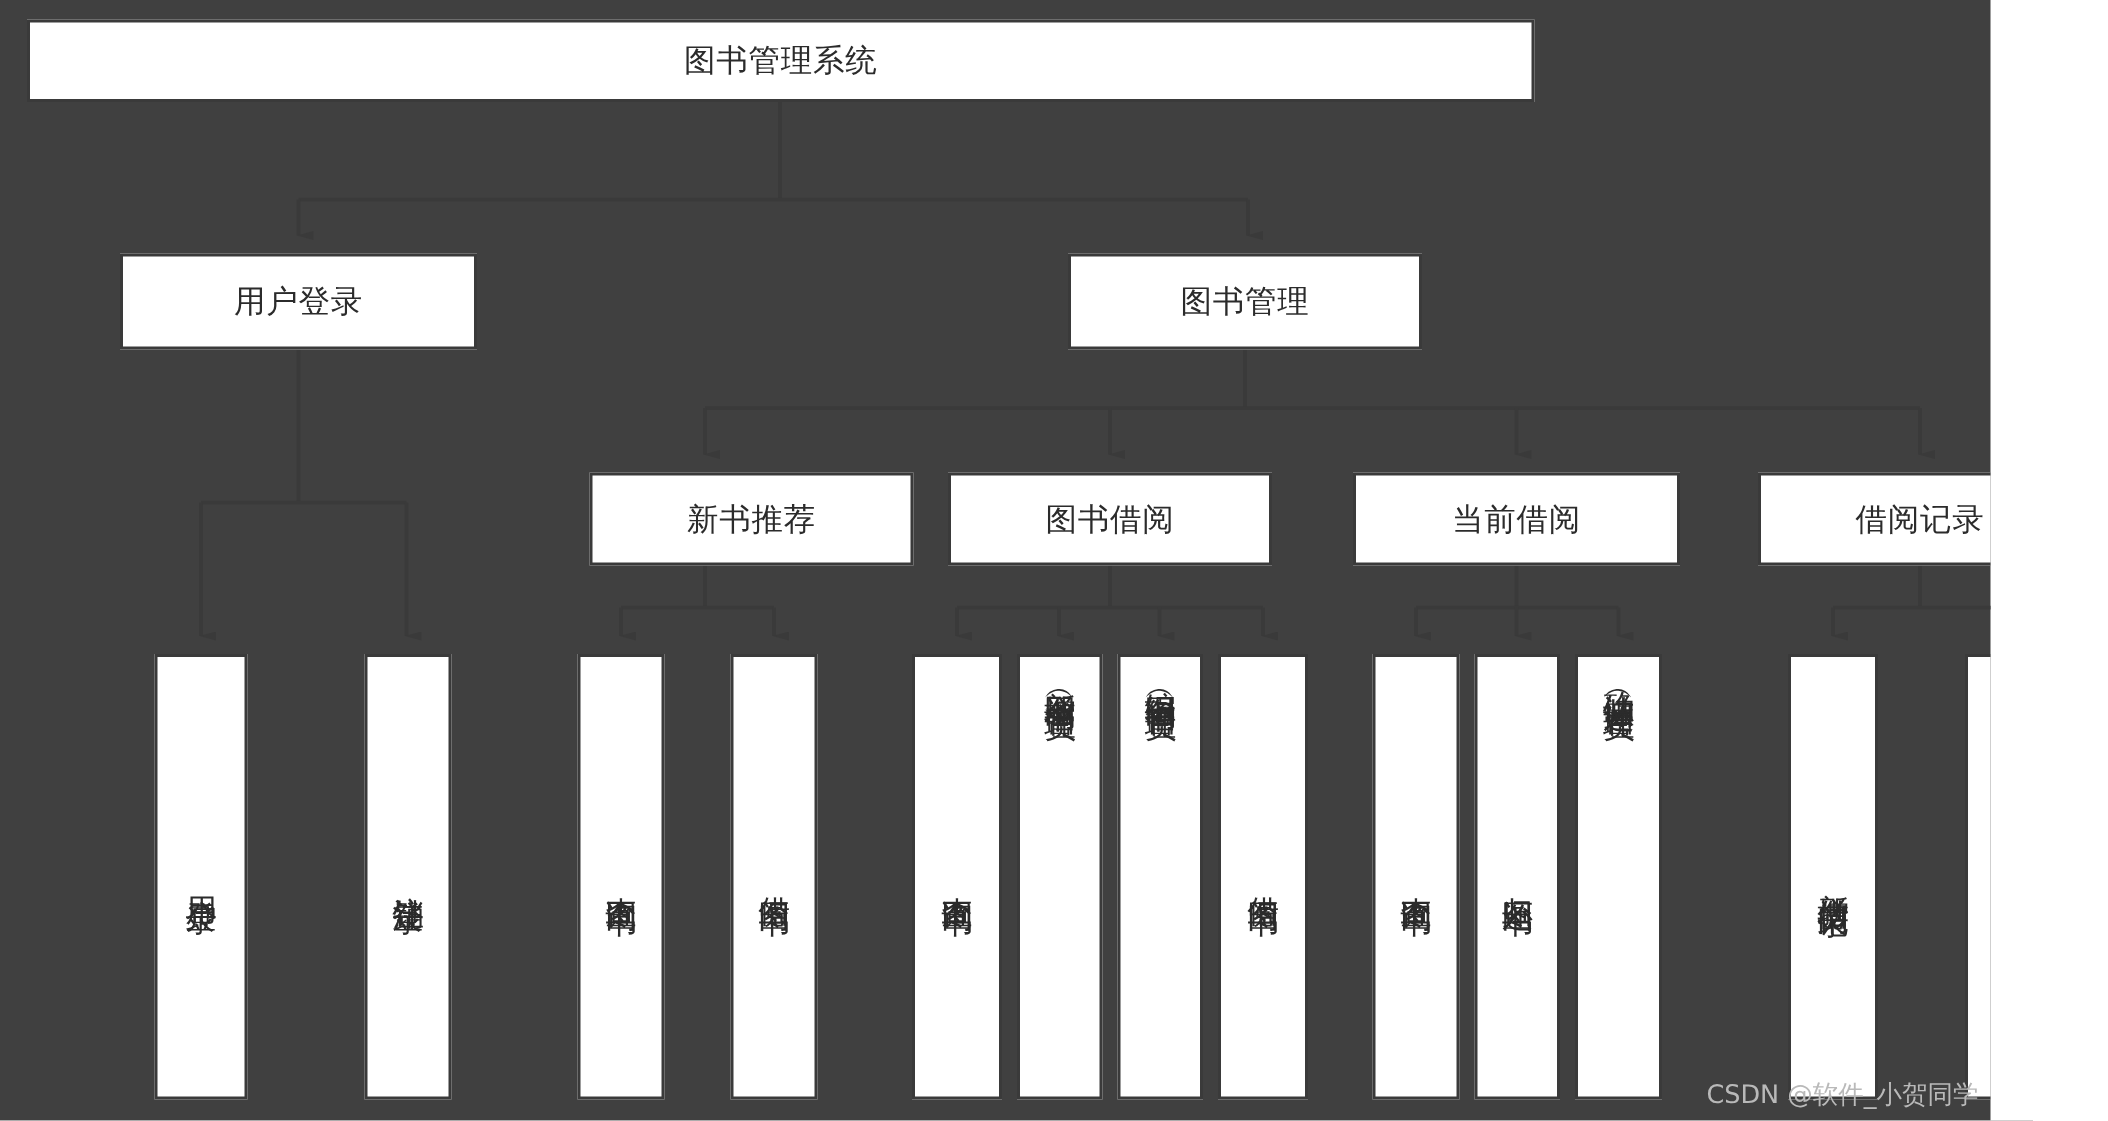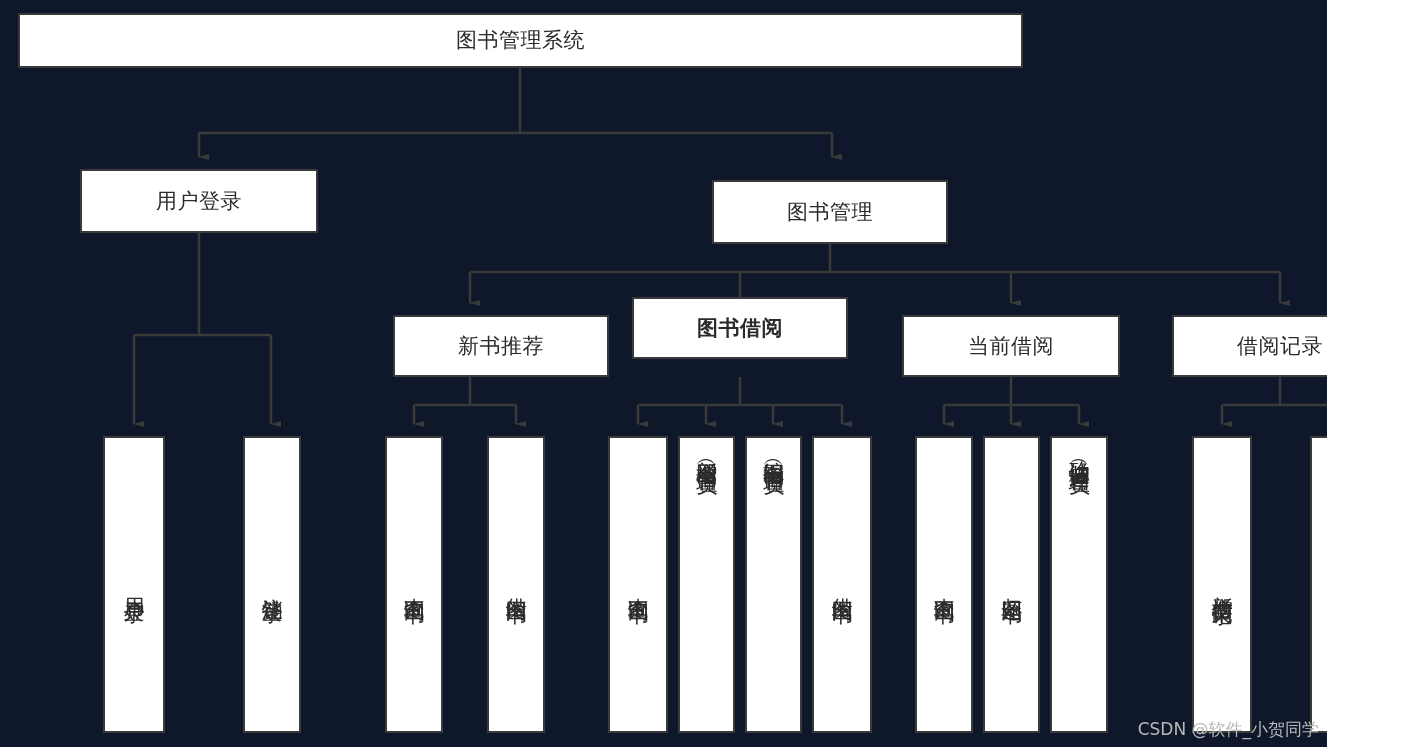--- a/index.html
+++ b/index.html
@@ -7,21 +7,21 @@
     padding: 0;
     background: #ffffff;
   }
   body {
     font-family: "DejaVu Sans", "Liberation Sans", sans-serif;
   }
   #canvas {
     position: relative;
     width: 1327px;
     height: 747px;
-    background: #0f172a;
+    background: #404040;
     overflow: hidden;
   }
   svg.wires {
     position: absolute;
     left: 0;
     top: 0;
     width: 1405px;
     height: 747px;
   }
   .node {
@@ -122,28 +122,28 @@
     </g>
   </svg>
 
   <div class="node" style="left:18px;top:13px;width:1005px;height:55px;">
     <span class="lbl">图书管理系统</span>
   </div>
 
   <div class="node" style="left:80px;top:169px;width:238px;height:64px;">
     <span class="lbl">用户登录</span>
   </div>
-  <div class="node" style="left:712px;top:169px;width:236px;height:64px;margin-top:11px;">
+  <div class="node" style="left:712px;top:169px;width:236px;height:64px;">
     <span class="lbl">图书管理</span>
   </div>
 
   <div class="node" style="left:362px;top:315px;width:216px;height:62px;margin-left:31px;">
     <span class="lbl">新书推荐</span>
   </div>
-  <div class="node" style="left:632px;top:297px;width:216px;height:62px;font-weight:bold;">
+  <div class="node" style="left:632px;top:315px;width:216px;height:62px;">
     <span class="lbl">图书借阅</span>
   </div>
   <div class="node" style="left:902px;top:315px;width:218px;height:62px;">
     <span class="lbl">当前借阅</span>
   </div>
   <div class="node" style="left:1172px;top:315px;width:216px;height:62px;">
     <span class="lbl">借阅记录</span>
   </div>
 
   <div class="node vertical mid" style="left:103px;top:436px;width:62px;height:297px;">

